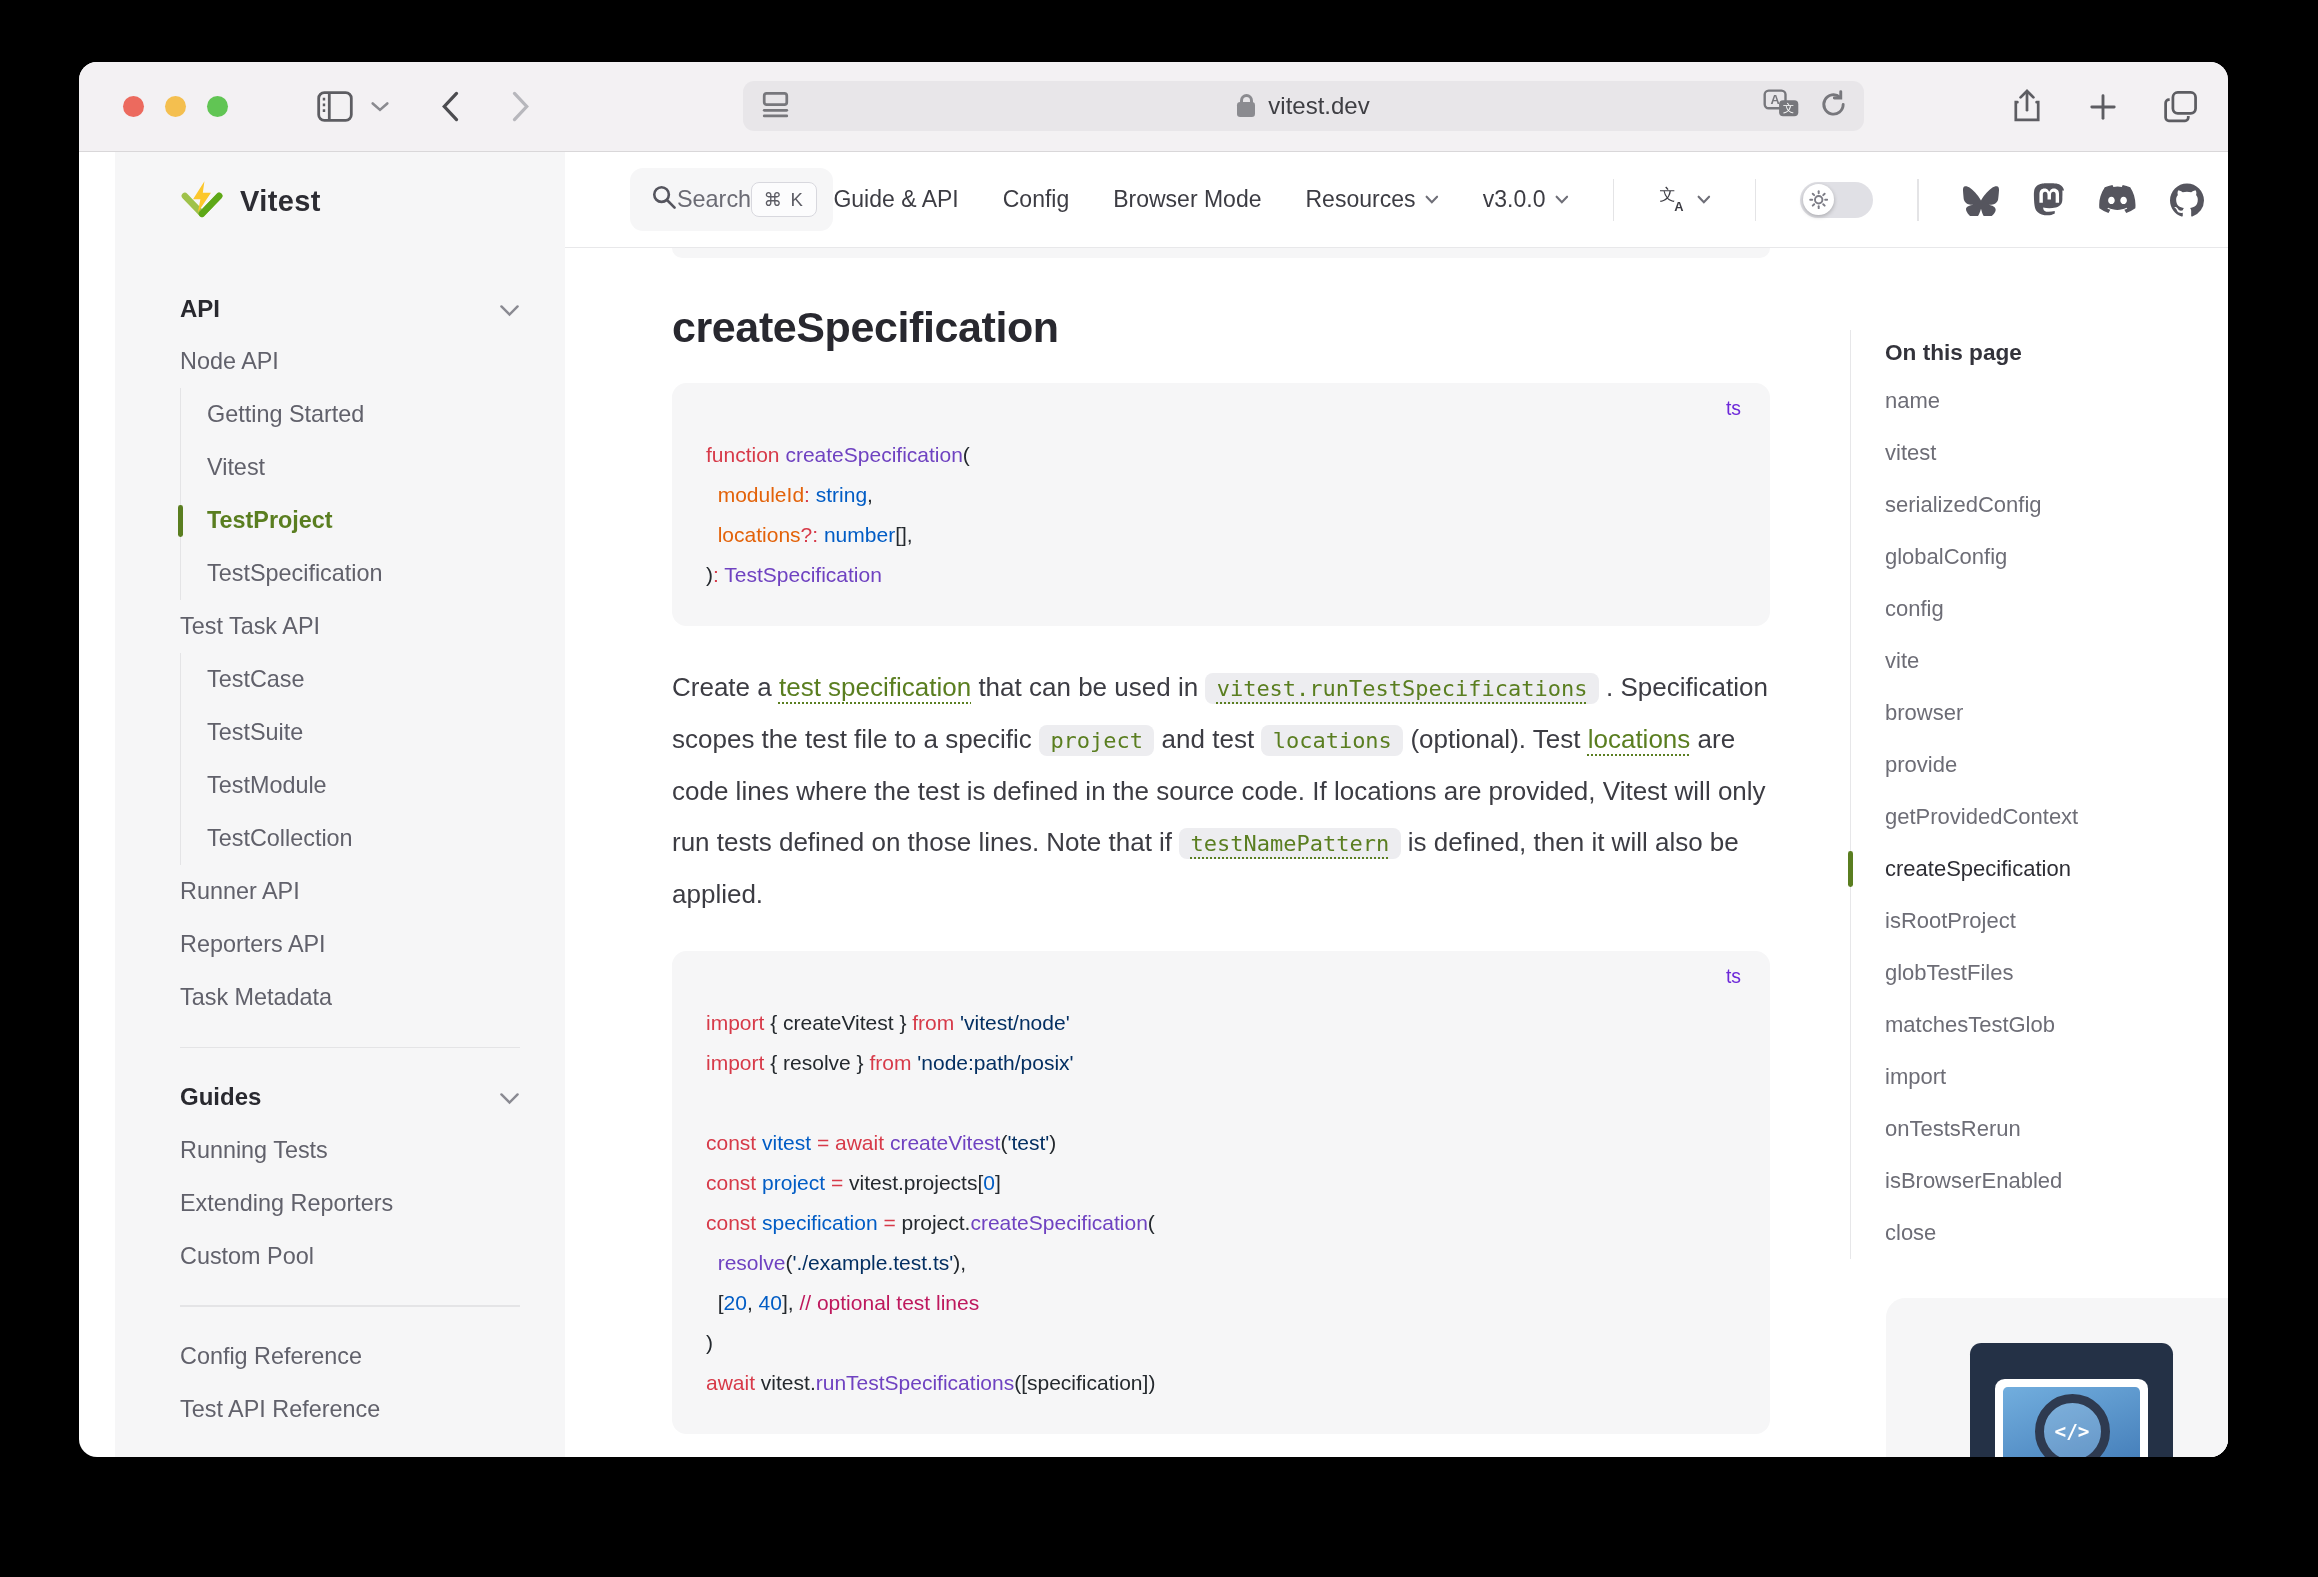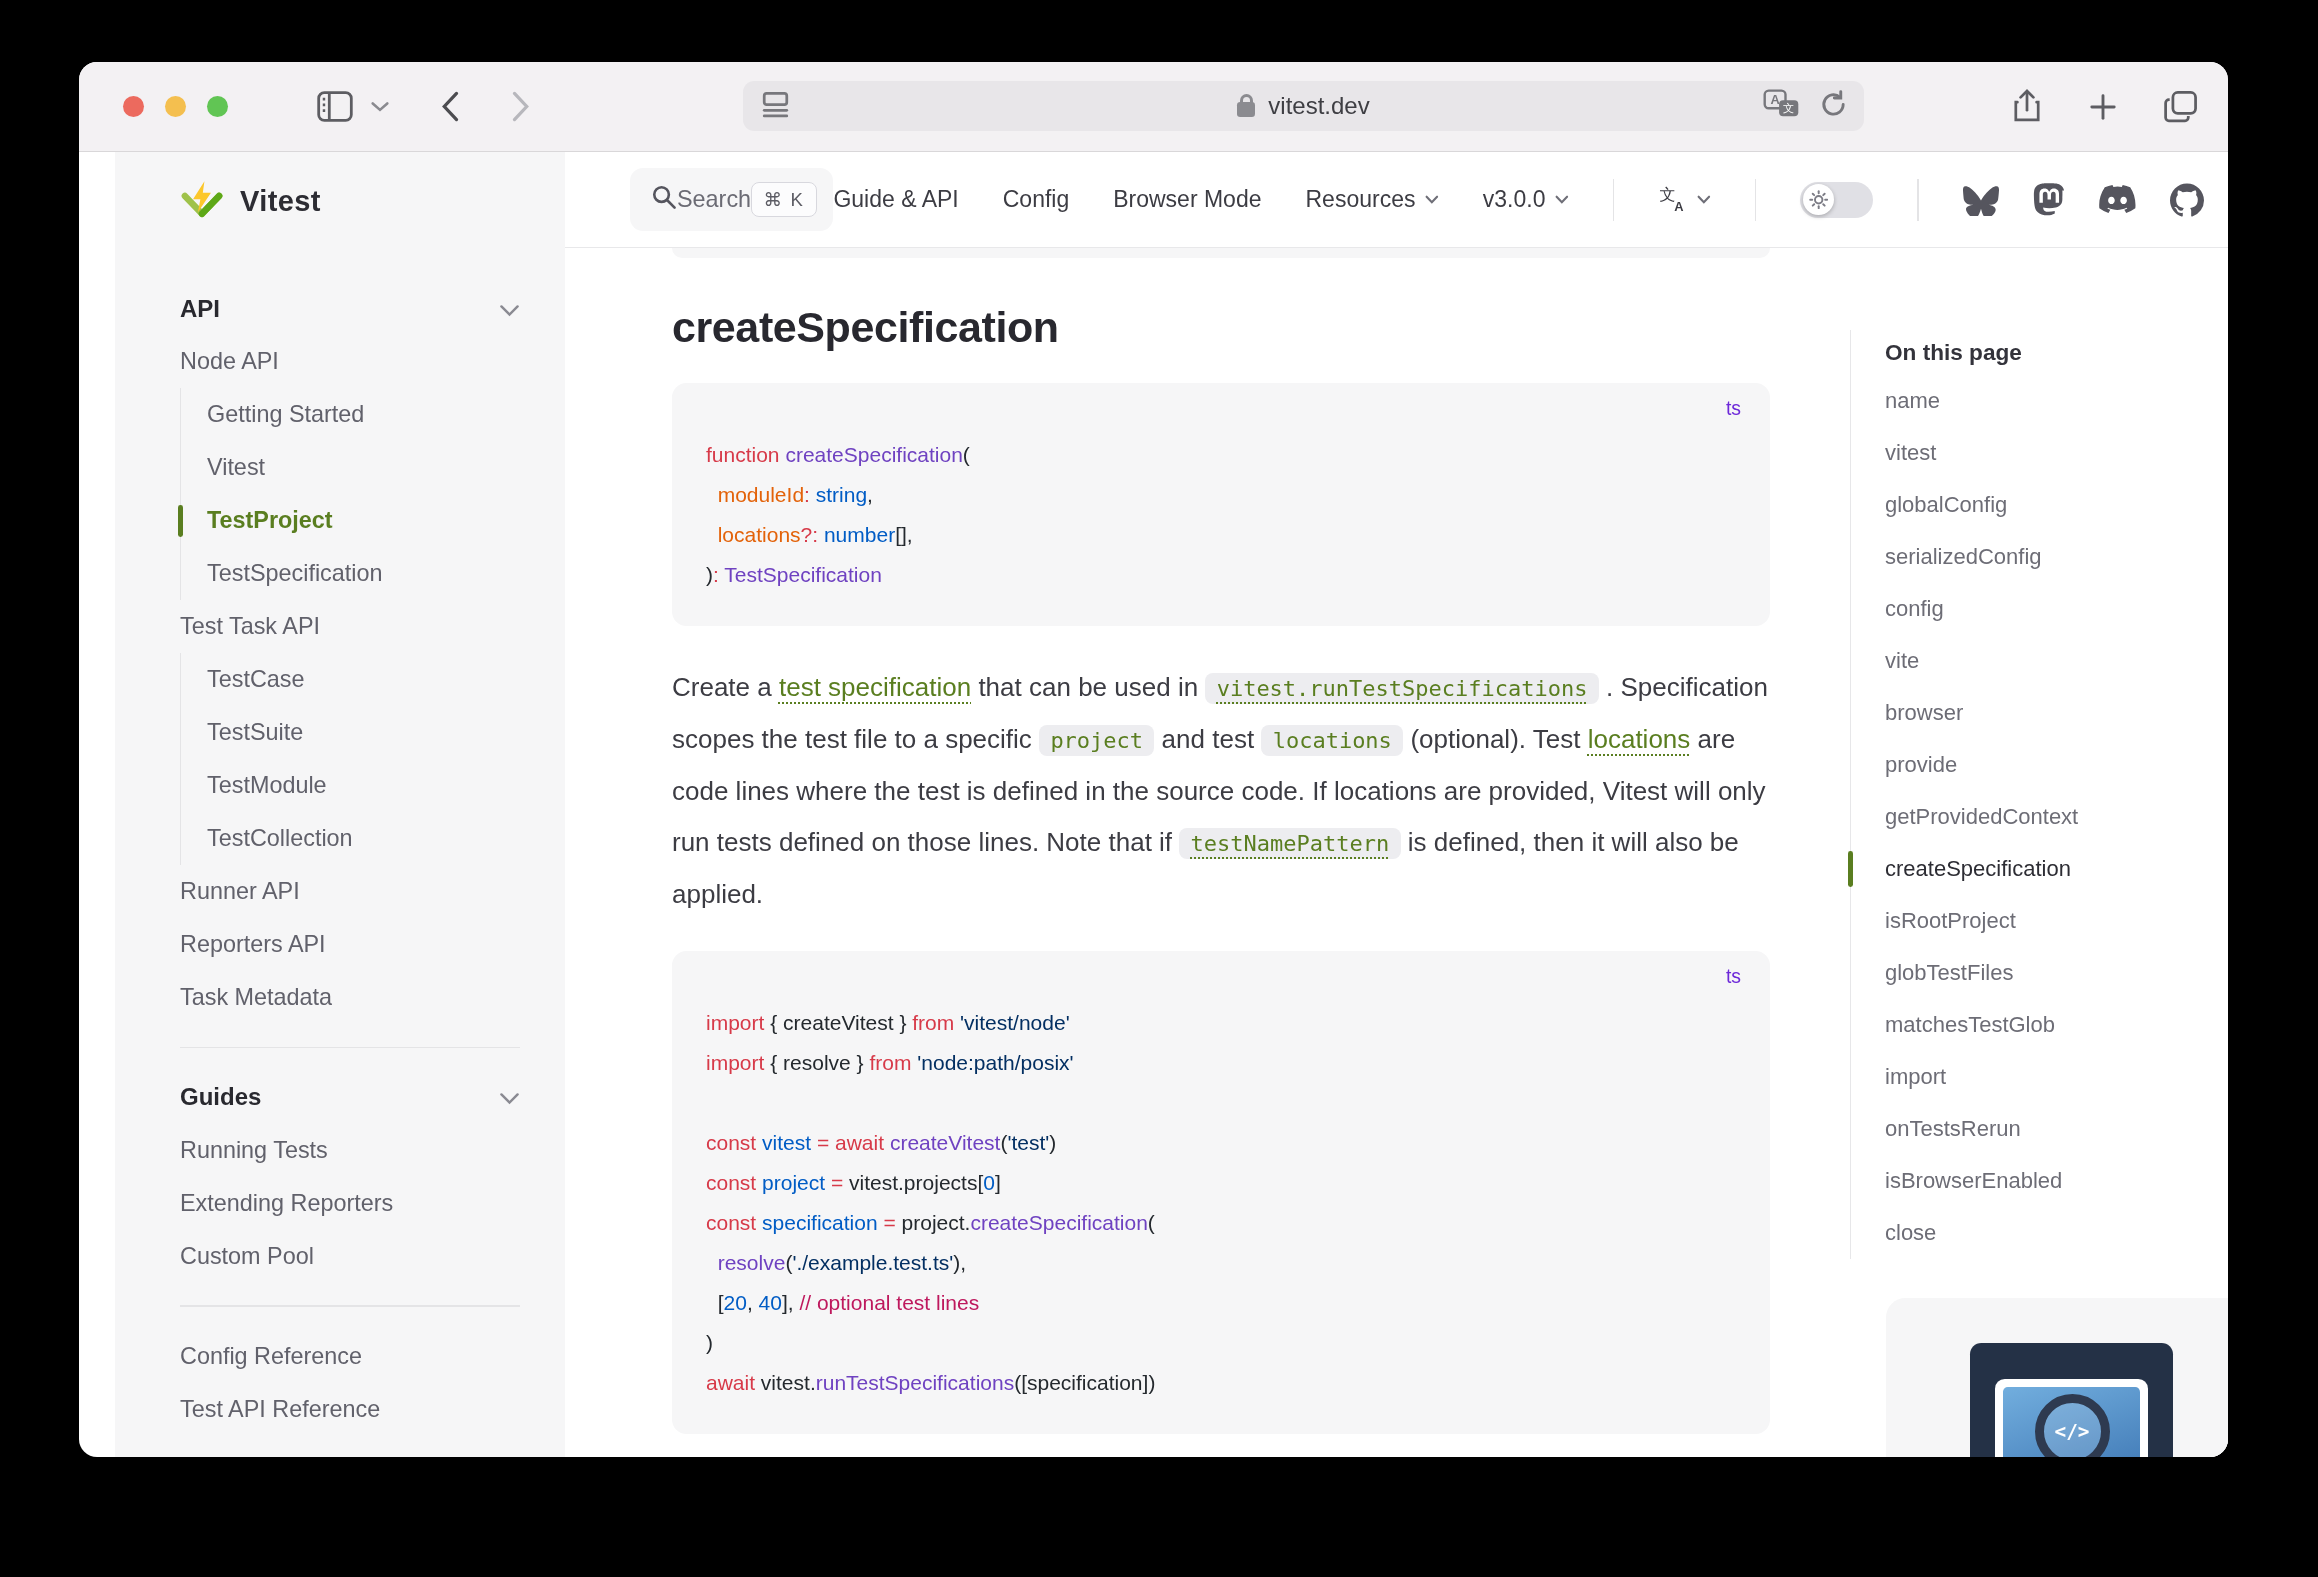--- a/index.html
+++ b/index.html
@@ -350,22 +350,22 @@
         </div>
 
       </div>
 
       <aside class="outline">
         <div class="outline-rail">
           <div class="outline-title">On this page</div>
           <div>
               <div class="outline-item">name</div>
               <div class="outline-item">vitest</div>
+              <div class="outline-item">serializedConfig</div>
               <div class="outline-item">globalConfig</div>
-              <div class="outline-item">serializedConfig</div>
               <div class="outline-item">config</div>
               <div class="outline-item">vite</div>
               <div class="outline-item">browser</div>
               <div class="outline-item">provide</div>
               <div class="outline-item">getProvidedContext</div>
               <div class="outline-item active">createSpecification</div>
               <div class="outline-item">isRootProject</div>
               <div class="outline-item">globTestFiles</div>
               <div class="outline-item">matchesTestGlob</div>
               <div class="outline-item">import</div>

